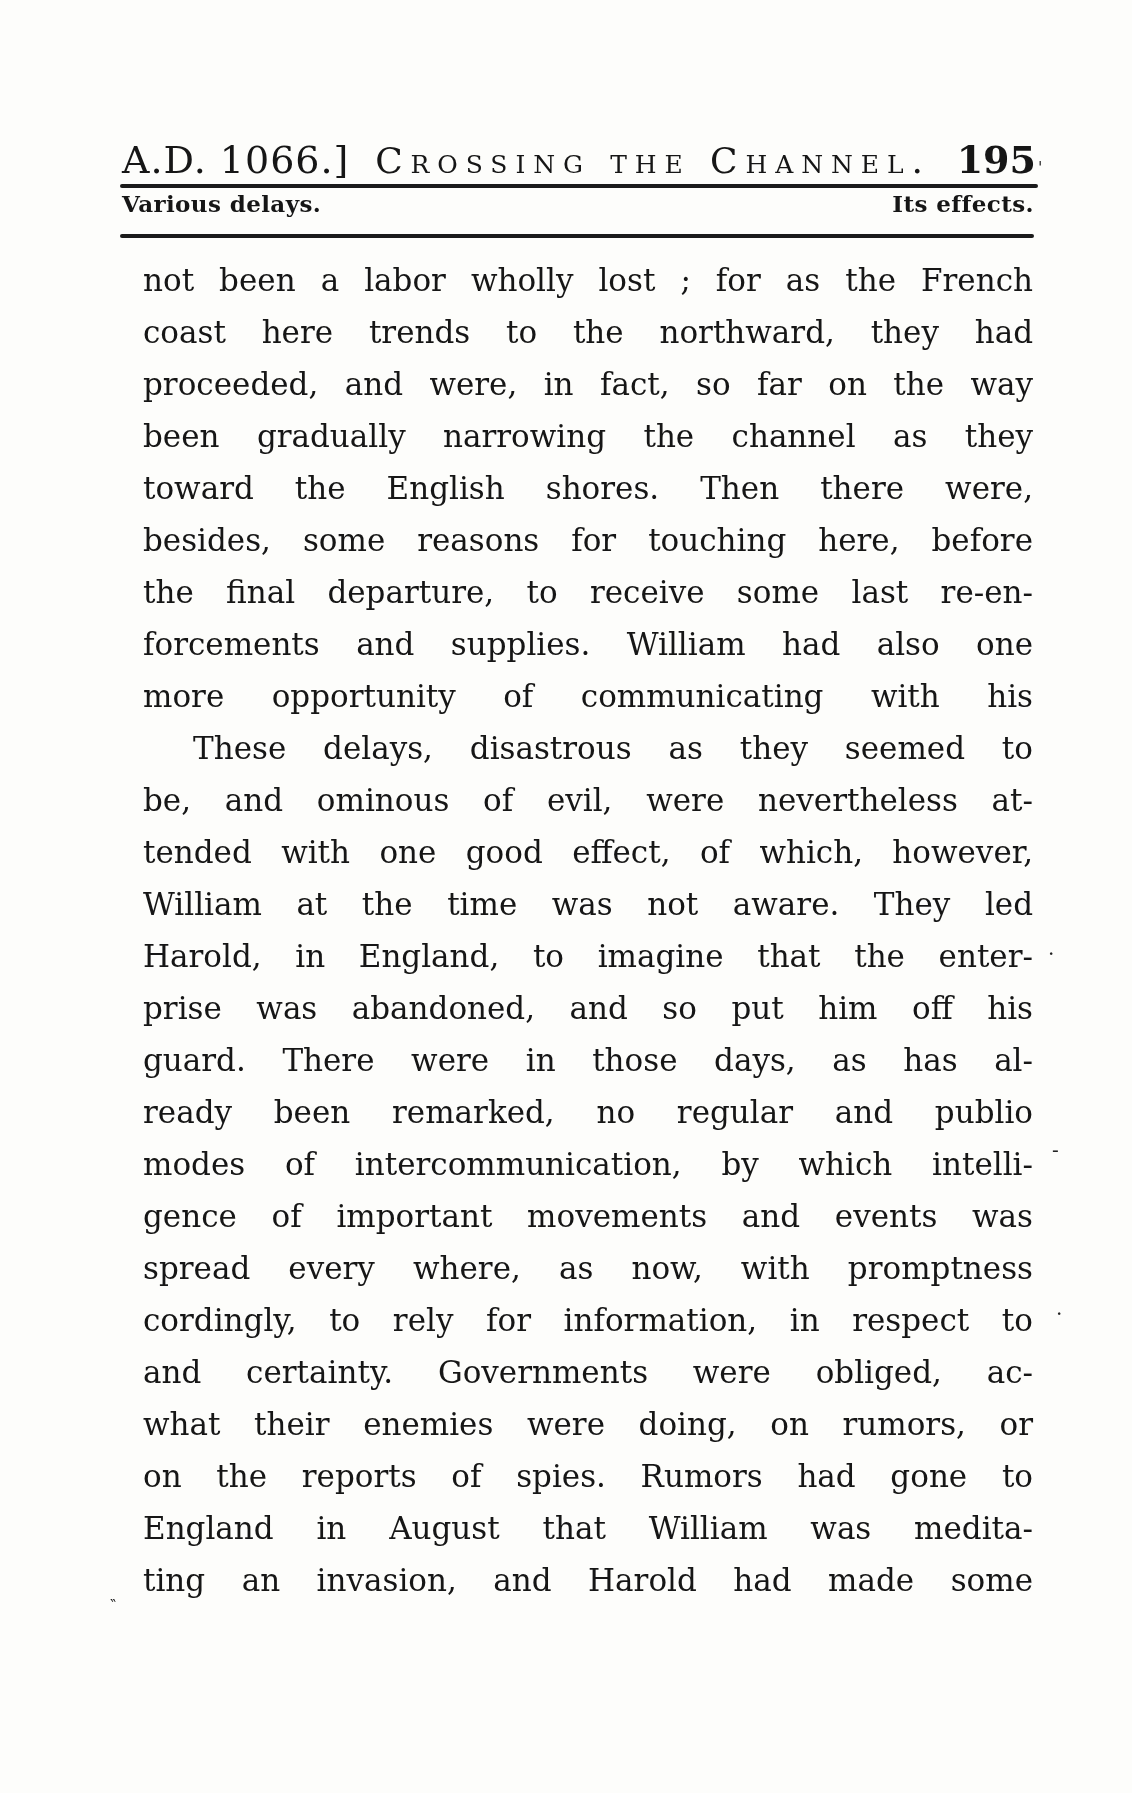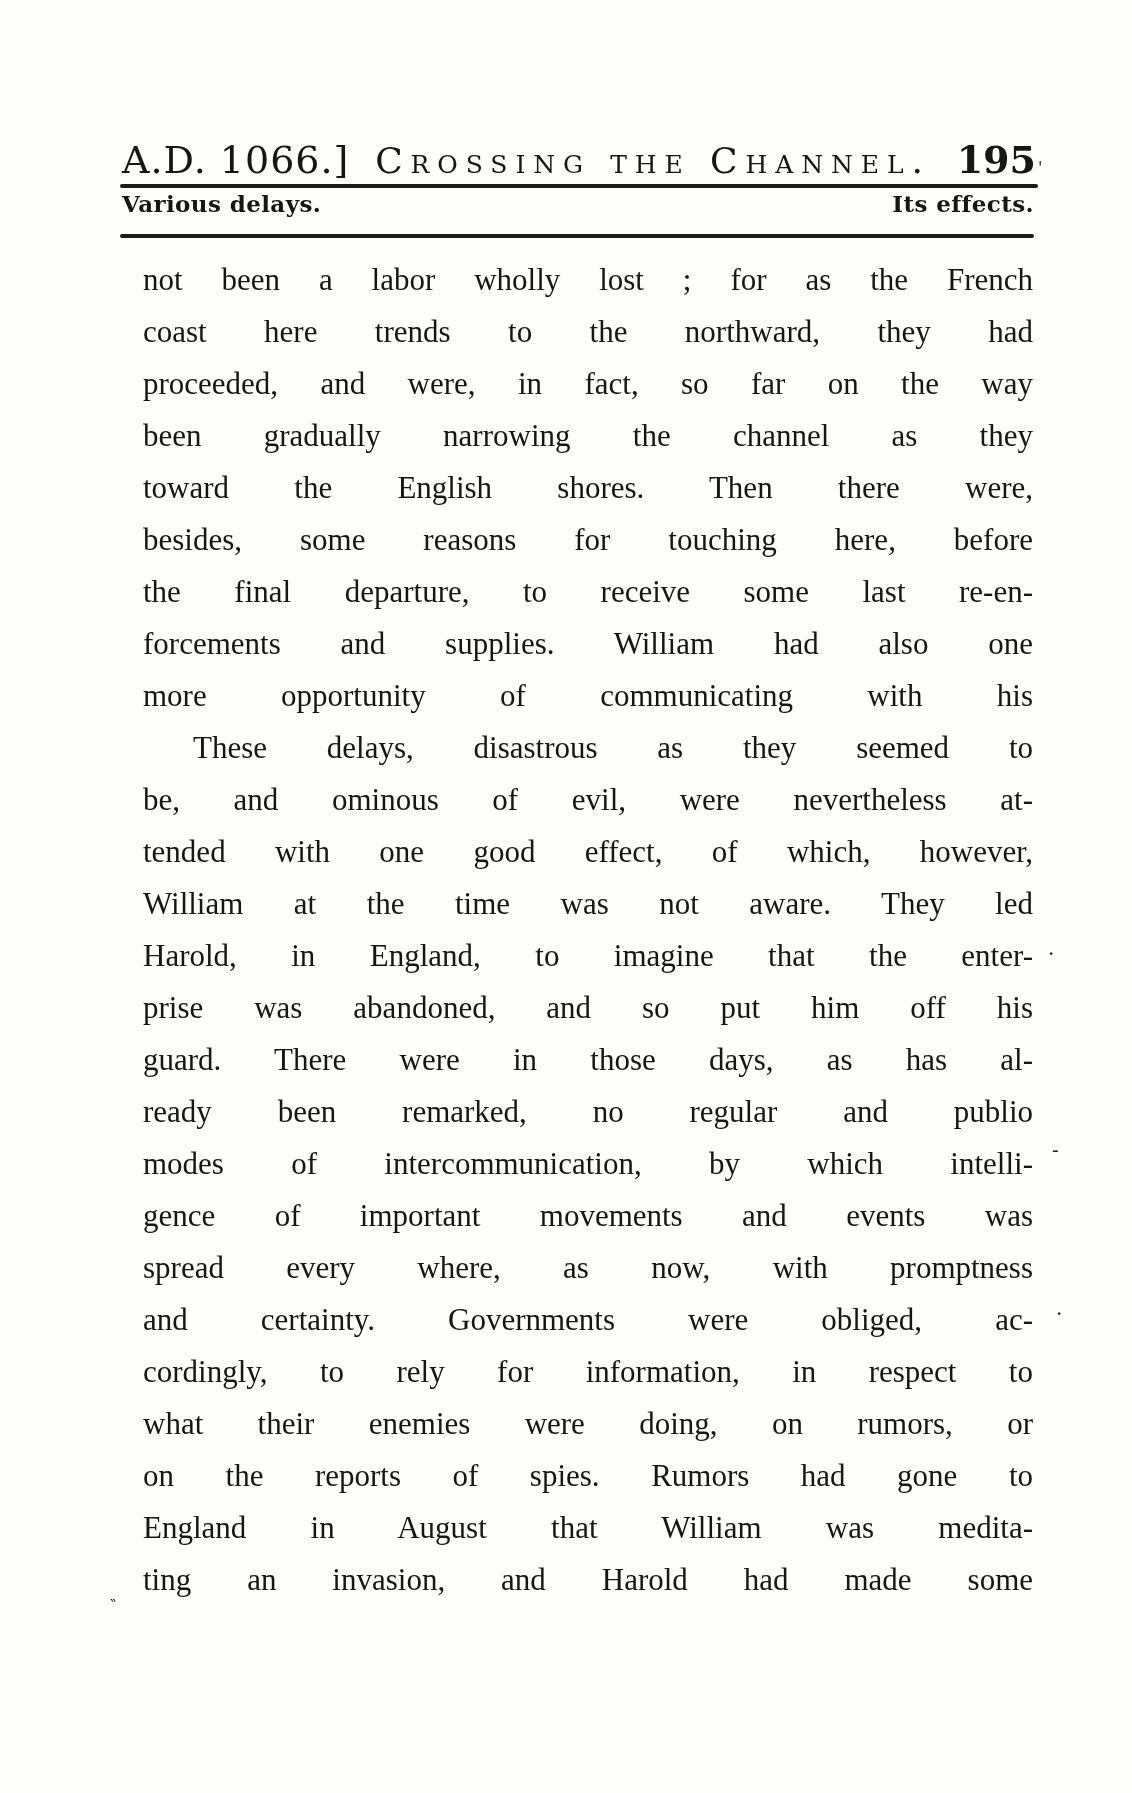--- a/index.html
+++ b/index.html
@@ -78,21 +78,20 @@
     left: 143px;
     width: 890px;
     font-size: 31px;
     line-height: 52px;
   }
   .body-text .line {
     height: 52px;
     text-align: justify;
     text-align-last: justify;
     word-spacing: 2px;
-    font-family: Liberation Serif, serif;
   }
   .body-text .line.flush {
     text-align-last: left;
   }
   .body-text .line.indent {
     text-indent: 50px;
   }
 
   
   .speck {
@@ -137,22 +136,22 @@
       <div class="line">be, and ominous of evil, were nevertheless at-</div>
       <div class="line">tended with one good effect, of which, however,</div>
       <div class="line">William at the time was not aware. They led</div>
       <div class="line">Harold, in England, to imagine that the enter-</div>
       <div class="line">prise was abandoned, and so put him off his</div>
       <div class="line">guard. There were in those days, as has al-</div>
       <div class="line">ready been remarked, no regular and publio</div>
       <div class="line">modes of intercommunication, by which intelli-</div>
       <div class="line">gence of important movements and events was</div>
       <div class="line">spread every where, as now, with promptness</div>
+      <div class="line">cordingly, to rely for information, in respect to</div>
       <div class="line">and certainty. Governments were obliged, ac-</div>
-      <div class="line">cordingly, to rely for information, in respect to</div>
       <div class="line">what their enemies were doing, on rumors, or</div>
       <div class="line">on the reports of spies. Rumors had gone to</div>
       <div class="line">England in August that William was medita-</div>
       <div class="line">ting an invasion, and Harold had made some</div>
     </main>
 
   <span class="speck tiny" style="left:1038px; top:160px;">'</span>
   <span class="speck" style="left:1048px; top:938px;">.</span>
   <span class="speck" style="left:1052px; top:1140px;">-</span>
   <span class="speck" style="left:1056px; top:1298px;">.</span>

